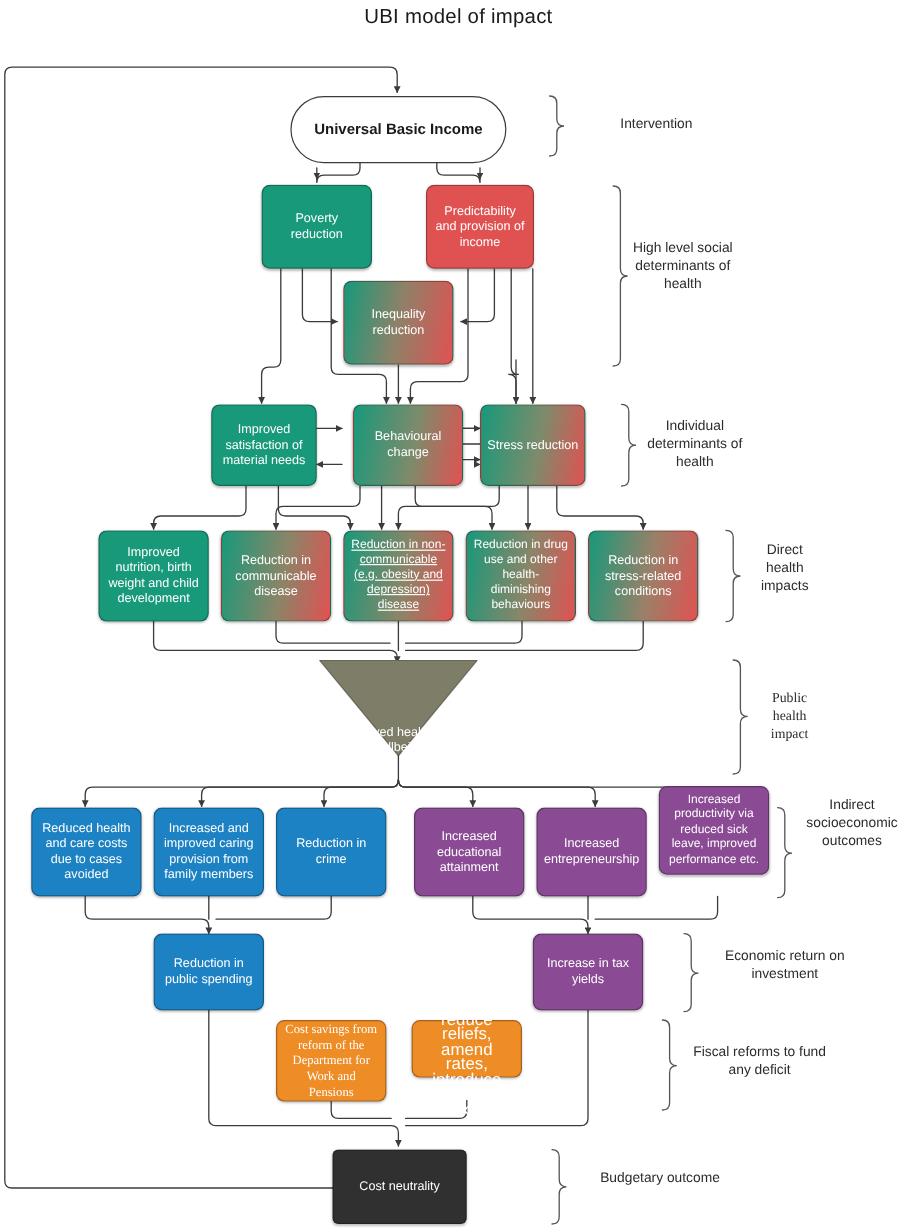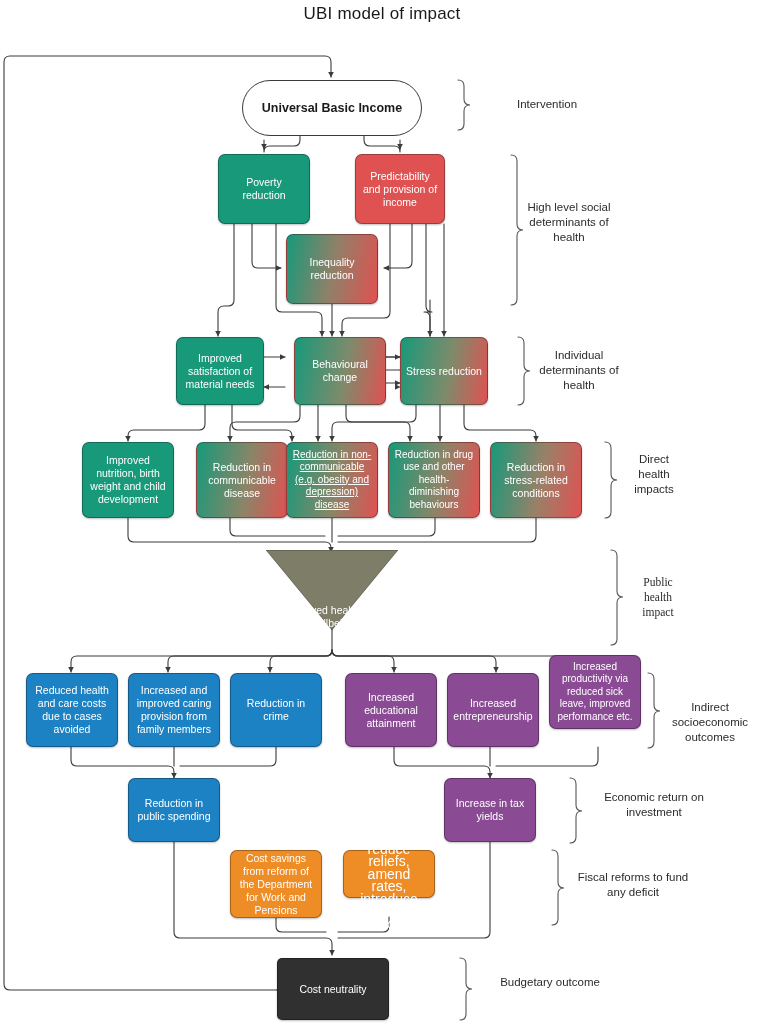--- a/index.html
+++ b/index.html
@@ -240,21 +240,21 @@
     <div class="node" style="left:294px; top:337px; width:92px; height:68px; background:linear-gradient(100deg,#17997a 0%,#7d8b6b 55%,#e05252 100%);">
       <span>Behavioural change</span>
     </div>
     <div class="node" style="left:400px; top:337px; width:88px; height:68px; background:linear-gradient(100deg,#17997a 0%,#7d8b6b 55%,#e05252 100%);">
       <span>Stress reduction</span>
     </div>
 
     <div class="node" style="left:82px; top:442px; width:92px; height:76px; background:#17997a;">
       <span>Improved nutrition, birth weight and child development</span>
     </div>
-    <div class="node" style="left:184px; top:442px; width:92px; height:76px; background:linear-gradient(100deg,#17997a 0%,#8a8568 55%,#e05252 100%);margin-left:12px;">
+    <div class="node" style="left:184px; top:442px; width:92px; height:76px; background:linear-gradient(100deg,#17997a 0%,#8a8568 55%,#e05252 100%);">
       <span>Reduction in communicable disease</span>
     </div>
     <div class="node" style="left:286px; top:442px; width:92px; height:76px; background:linear-gradient(100deg,#17997a 0%,#8a8568 55%,#e05252 100%); font-size:10px; line-height:12.5px;text-decoration:underline;">
       <span>Reduction in non-communicable (e.g. obesity and depression) disease</span>
     </div>
     <div class="node" style="left:388px; top:442px; width:92px; height:76px; background:linear-gradient(100deg,#17997a 0%,#8a8568 55%,#e05252 100%); font-size:10px; line-height:12.5px;">
       <span>Reduction in drug use and other health-diminishing behaviours</span>
     </div>
     <div class="node" style="left:490px; top:442px; width:92px; height:76px; background:linear-gradient(100deg,#17997a 0%,#9a8068 55%,#e05252 100%);">
       <span>Reduction in stress-related conditions</span>
@@ -286,21 +286,21 @@
       <span>Increased productivity via reduced sick leave, improved performance etc.</span>
     </div>
 
     <div class="node" style="left:128px; top:778px; width:92px; height:64px; background:#1d82c4;">
       <span>Reduction in public spending</span>
     </div>
     <div class="node" style="left:444px; top:778px; width:92px; height:64px; background:#8a4a94;">
       <span>Increase in tax yields</span>
     </div>
 
-    <div class="node" style="left:230px; top:850px; width:92px; height:68px; background:#ee8c26;">
+    <div class="node" style="left:230px; top:850px; width:92px; height:68px; background:#ee8c26;font-family:Liberation Serif, serif;">
       <span>Cost savings from reform of the Department for Work and Pensions</span>
     </div>
     <div class="node" style="left:343px; top:850px; width:92px; height:48px; background:#ee8c26; font-size:14px; line-height:12.5px;">
       <span>Reform tax system to reduce reliefs, amend rates, introduce additional taxes</span>
     </div>
 
     <div class="node" style="left:277px; top:958px; width:112px; height:62px; background:#303030; border-radius:5px;">
       <span>Cost neutrality</span>
     </div>
 
@@ -312,21 +312,21 @@
     </div>
     <div class="side-label" style="left:533px; top:348px; width:92px;">
       <span>Individual determinants of health</span>
     </div>
     <div class="side-label" style="left:622px; top:452px; width:64px;">
       <span>Direct health impacts</span>
     </div>
     <div class="side-label" style="left:628px; top:575px; width:60px;font-family:Liberation Serif, serif;">
       <span>Public health impact</span>
     </div>
-    <div class="side-label" style="left:662px; top:700px; width:96px;text-align:center;">
+    <div class="side-label" style="left:662px; top:664px; width:96px;text-align:center;">
       <span>Indirect socioeconomic outcomes</span>
     </div>
     <div class="side-label" style="left:586px; top:790px; width:136px;">
       <span>Economic return on investment</span>
     </div>
     <div class="side-label" style="left:568px; top:870px; width:130px;">
       <span>Fiscal reforms to fund any deficit</span>
     </div>
     <div class="side-label" style="left:480px; top:975px; width:140px;">
       <span>Budgetary outcome</span>

